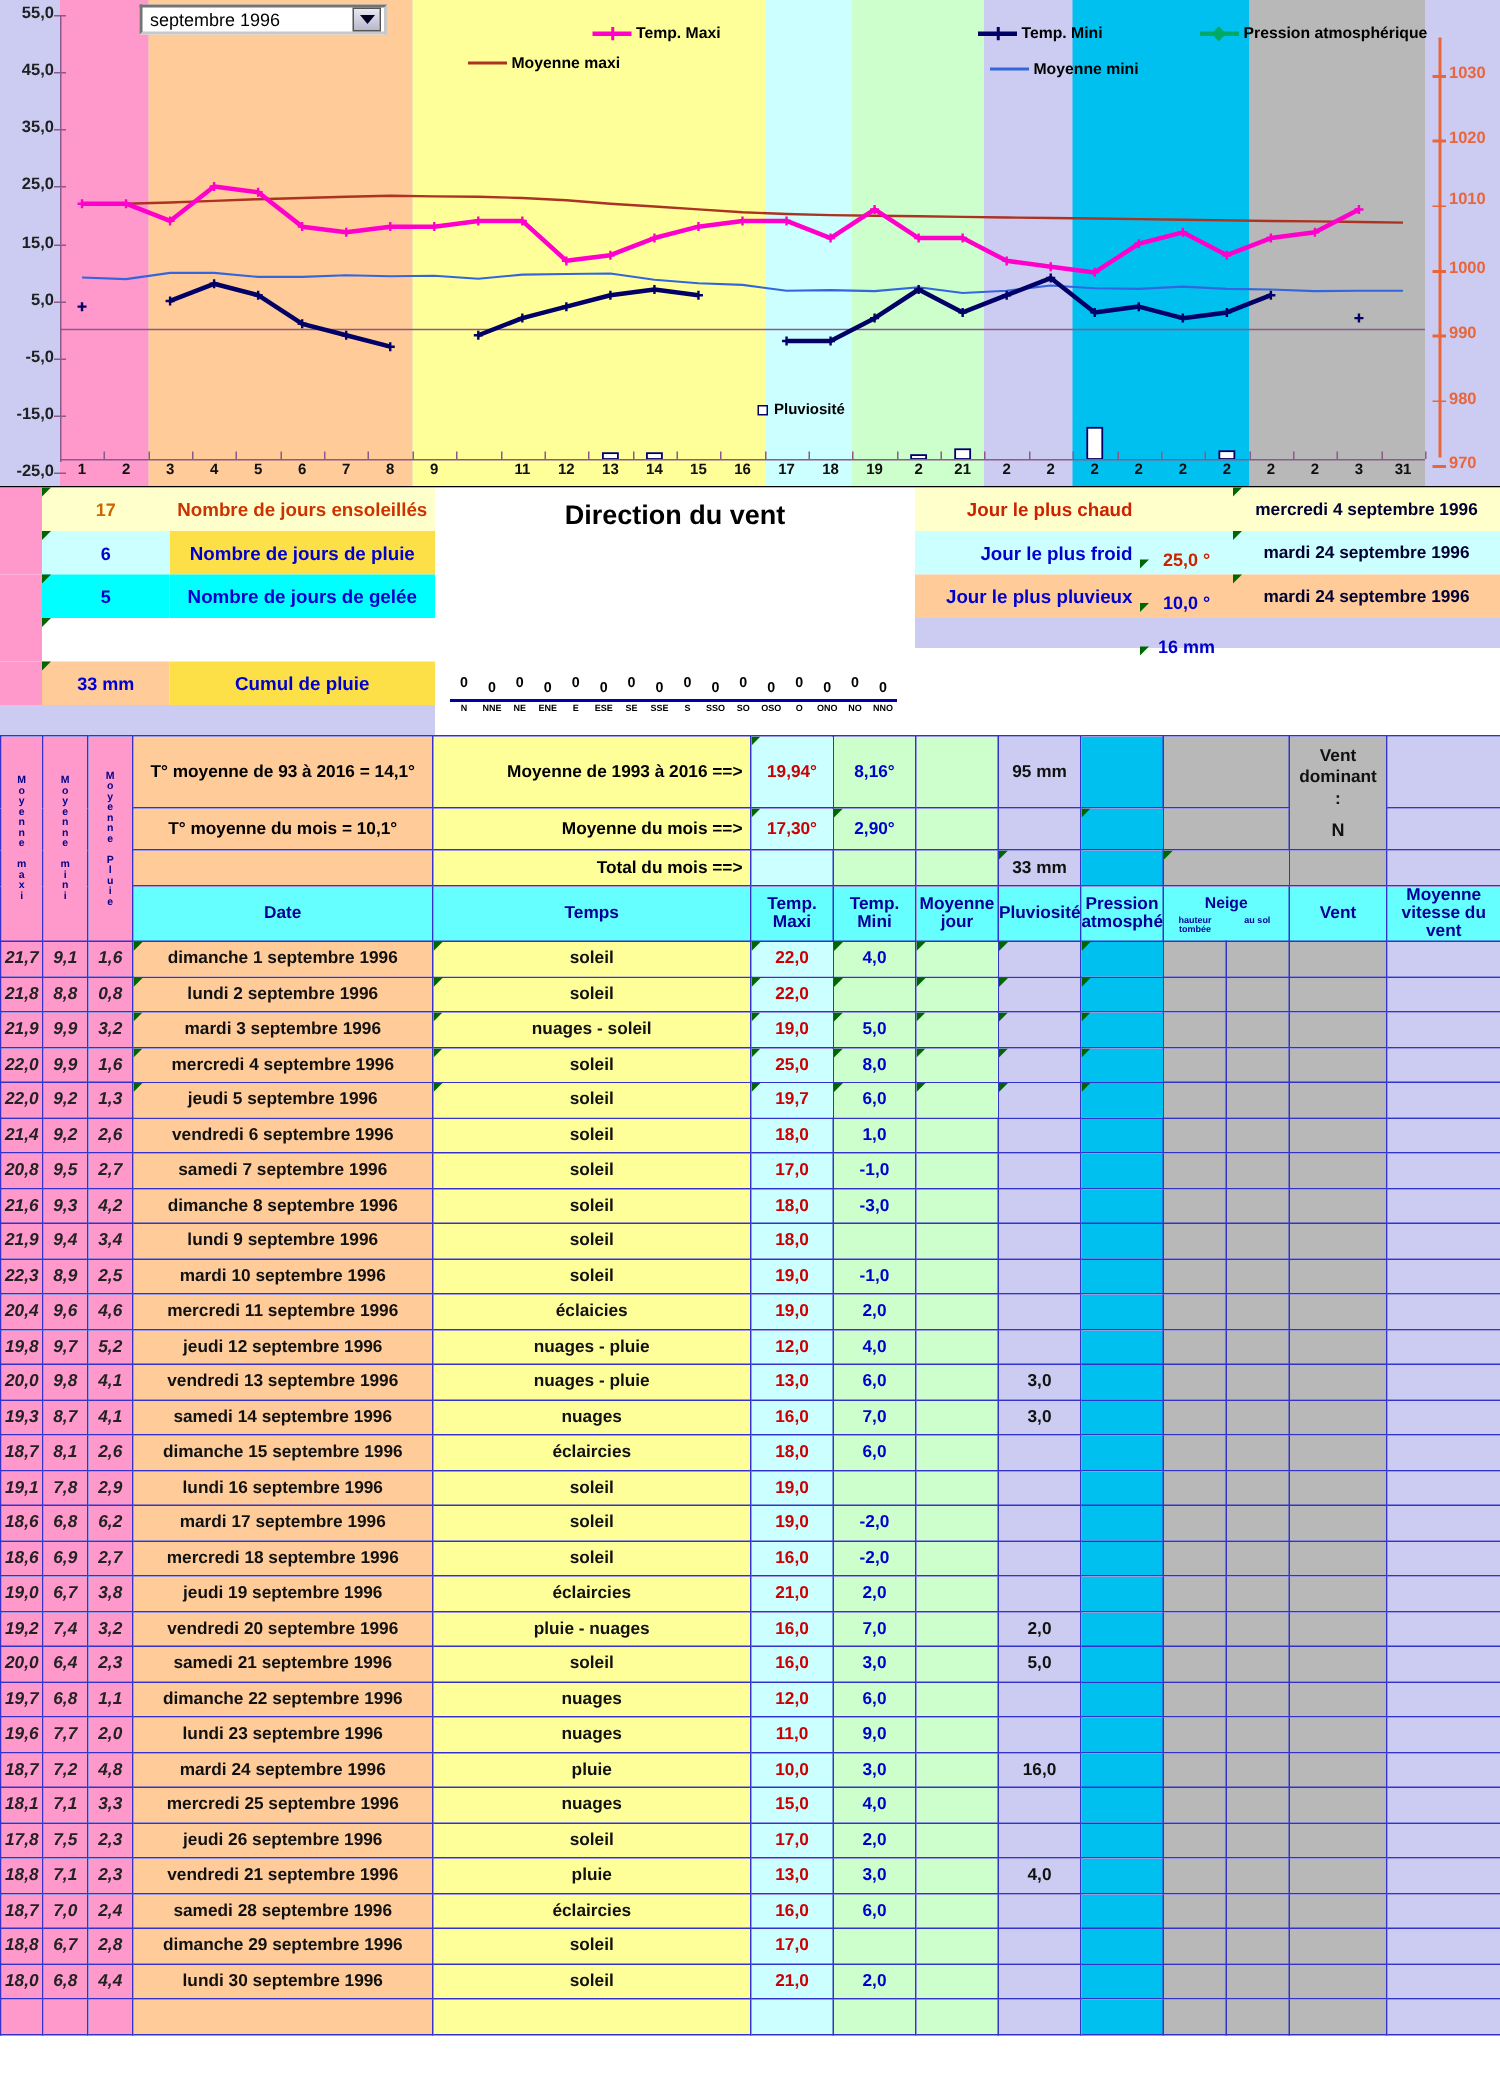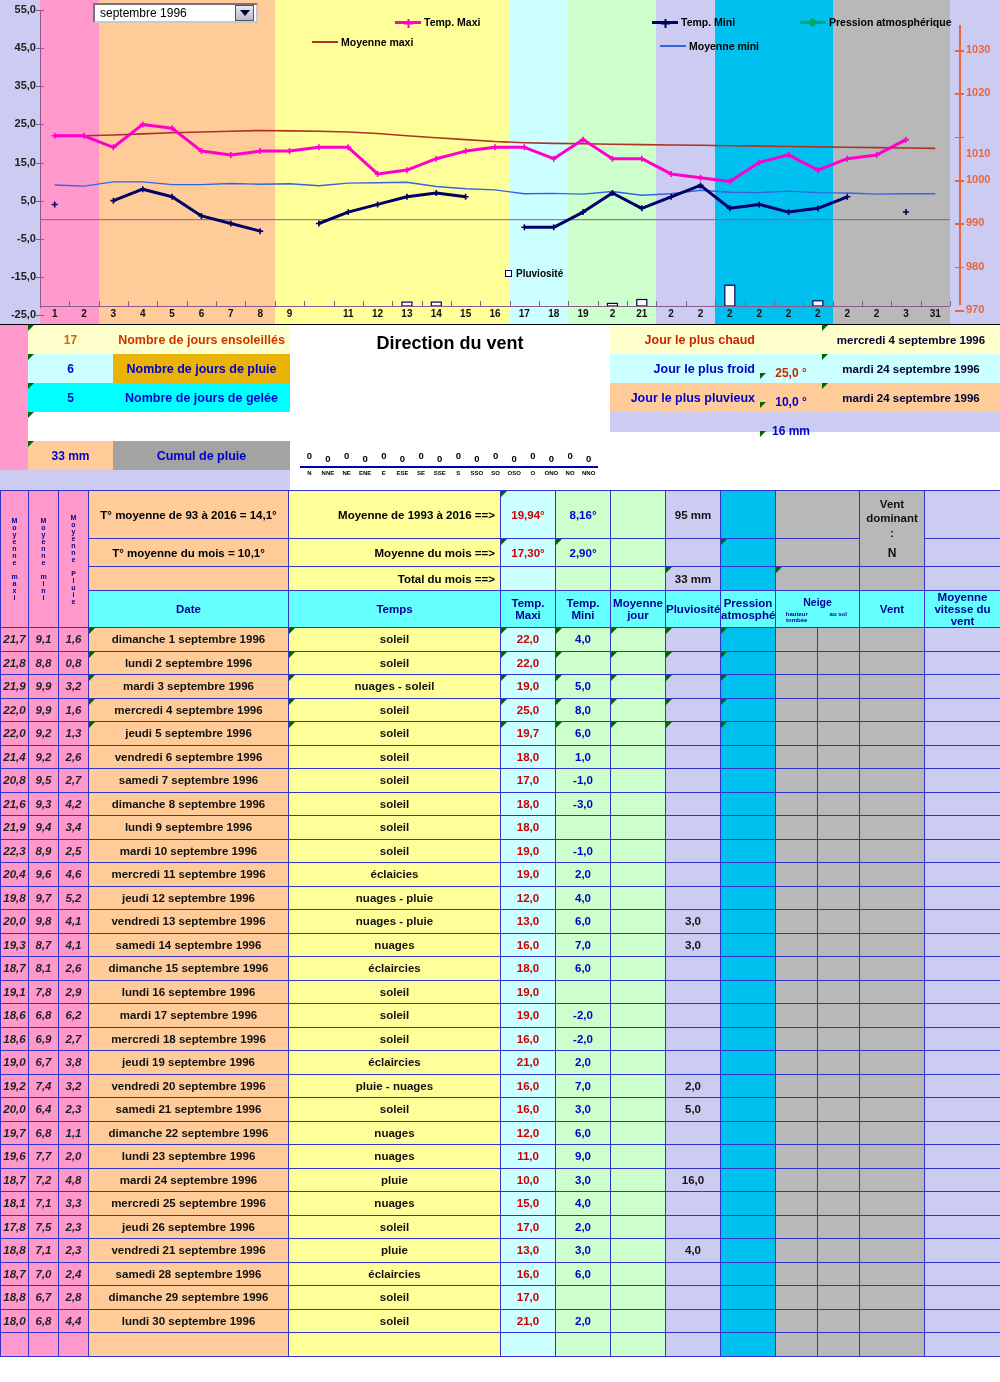--- a/index.html
+++ b/index.html
@@ -318,21 +318,21 @@
     </div>
   <div id="axis-right">
       <div class="axis-label yr" style="left: 966px; top: 303px;">970</div>
       <div class="tickR" style="left: 955px; top: 310px; width: 9px; height: 1.5px;"></div>
       <div class="axis-label yr" style="left: 966px; top: 259.667px;">980</div>
       <div class="tickR" style="left: 955px; top: 266.667px; width: 9px; height: 1.5px;"></div>
       <div class="axis-label yr" style="left: 966px; top: 216.333px;">990</div>
       <div class="tickR" style="left: 955px; top: 223.333px; width: 9px; height: 1.5px;"></div>
       <div class="axis-label yr" style="left: 966px; top: 173px;">1000</div>
       <div class="tickR" style="left: 955px; top: 180px; width: 9px; height: 1.5px;"></div>
-      <div class="axis-label yr" style="left: 966px; top: 147px; text-align: center;">1010</div>
+      <div class="axis-label yr" style="left: 966px; top: 127px; text-align: center;">1010</div>
       <div class="tickR" style="left: 955px; top: 136.667px; width: 9px; height: 1.5px;"></div>
       <div class="axis-label yr" style="left: 966px; top: 86.3333px;">1020</div>
       <div class="tickR" style="left: 955px; top: 93.3333px; width: 9px; height: 1.5px;"></div>
       <div class="axis-label yr" style="left: 966px; top: 43px;">1030</div>
       <div class="tickR" style="left: 955px; top: 50px; width: 9px; height: 1.5px;"></div>
       <div class="tickR" style="left: 959px; top: 25px; width: 1.5px; height: 280px;"></div>
     </div>
   <div id="axis-x">
       <div class="tick" style="left: 40px; top: 306px; width: 910px; height: 1px;"></div>
       <div class="axis-label xl" style="left: 40.6774px; top: 308px; width: 28px;">1</div>
@@ -404,36 +404,36 @@
   <div class="stat-left">
     <div id="stats-left-rows">
         <div class="srow">
           <div class="pink-strip"></div>
           <div class="v mark" style="background: rgb(255, 255, 204); color: rgb(204, 102, 0);">17</div>
           <div class="l" style="background: rgb(255, 255, 204); color: rgb(204, 51, 0);">Nombre de jours ensoleillés</div>
         </div>
         <div class="srow">
           <div class="pink-strip"></div>
           <div class="v mark" style="background: rgb(204, 255, 255); color: rgb(0, 0, 204);">6</div>
-          <div class="l" style="background: #eab308; color: rgb(0, 0, 204);">Nombre de jours de pluie</div>
+          <div class="l" style="background: #fde047; color: rgb(0, 0, 204);">Nombre de jours de pluie</div>
         </div>
         <div class="srow">
           <div class="pink-strip"></div>
           <div class="v mark" style="background: rgb(0, 255, 255); color: rgb(0, 0, 204);">5</div>
           <div class="l" style="background: rgb(0, 255, 255); color: rgb(0, 0, 204);">Nombre de jours de gelée</div>
         </div>
         <div class="srow">
           <div class="pink-strip" style="background: rgb(255, 153, 204);"></div>
           <div class="v mark" style="background: rgb(255, 255, 255); color: rgb(0, 0, 0);"></div>
           <div class="l" style="background: rgb(255, 255, 255); color: rgb(0, 0, 0);"></div>
         </div>
         <div class="srow">
           <div class="pink-strip"></div>
           <div class="v mark" style="background: rgb(255, 204, 153); color: rgb(0, 0, 204);">33 mm</div>
-          <div class="l" style="background: #a3a3a3; color: rgb(0, 0, 204);">Cumul de pluie</div>
+          <div class="l" style="background: #fde047; color: rgb(0, 0, 204);">Cumul de pluie</div>
         </div>
         <div class="srow" style="height: 20px; background: rgb(204, 204, 242);"></div>
       </div>
   </div>
   <div class="stat-mid">
     <div id="wind-title">Direction du vent</div>
     <div id="wind-bars">
         <div class="wb" style="margin-bottom: 3px;">0</div>
         <div class="wb" style="margin-bottom: 0px;">0</div>
         <div class="wb" style="margin-bottom: 3px;">0</div>

